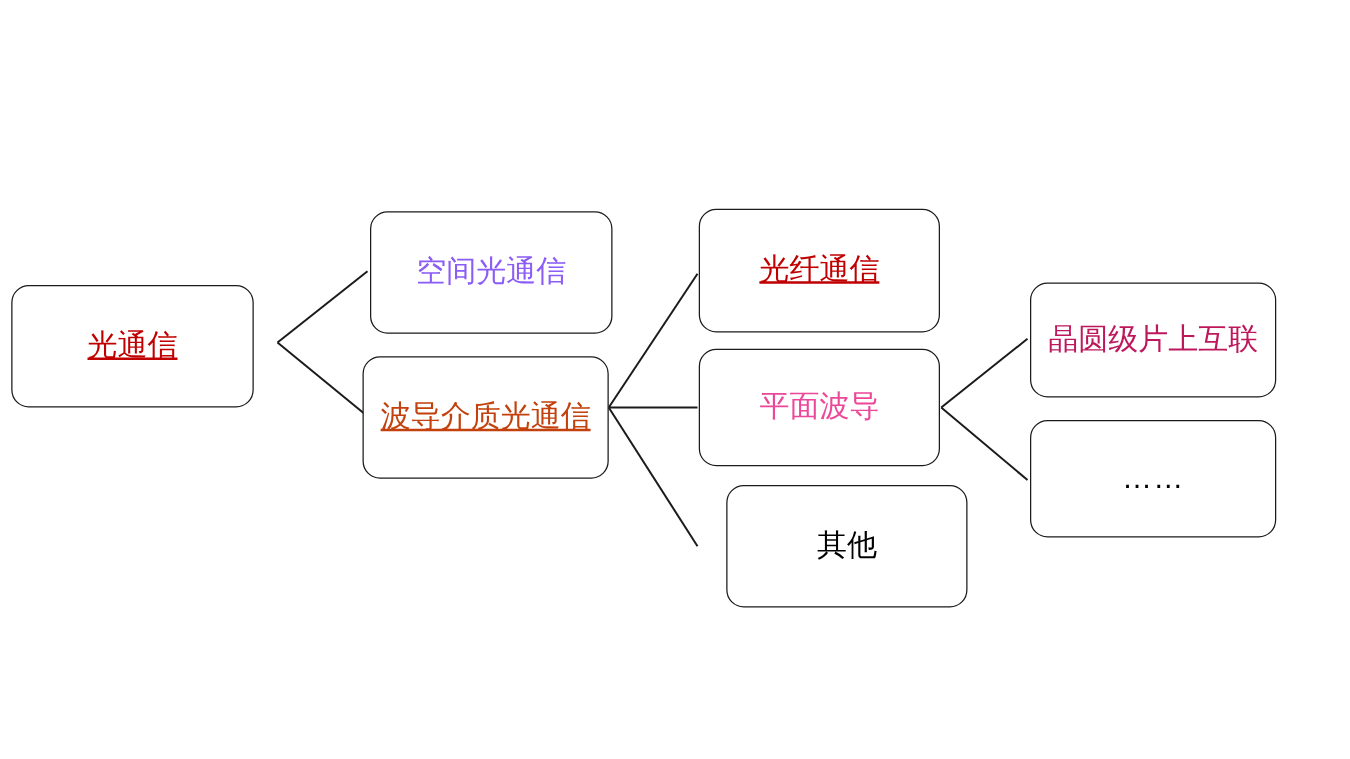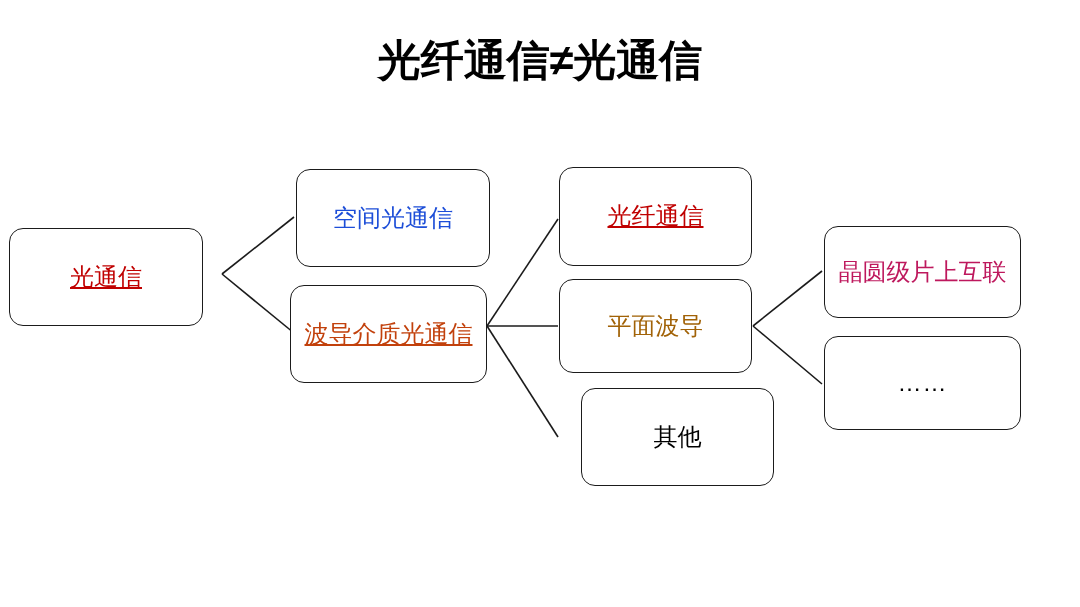--- a/index.html
+++ b/index.html
@@ -64,46 +64,45 @@
   }
   .node-label {
     display: block;
   }
 </style>
 </head>
 <body>
 
 <div id="slide">
 
-  <div id="title">光纤通信≠光通信</div>
 
   <svg id="connectors" viewBox="0 0 1080 607" width="1080" height="607" xmlns="http://www.w3.org/2000/svg">
       <line x1="222" y1="274" x2="294" y2="217" stroke="#1b1b1b" stroke-width="1.6"></line>
       <line x1="222" y1="274" x2="294" y2="333" stroke="#1b1b1b" stroke-width="1.6"></line>
       <line x1="487" y1="326" x2="558" y2="219" stroke="#1b1b1b" stroke-width="1.6"></line>
       <line x1="487" y1="326" x2="558" y2="326" stroke="#1b1b1b" stroke-width="1.6"></line>
       <line x1="487" y1="326" x2="558" y2="437" stroke="#1b1b1b" stroke-width="1.6"></line>
       <line x1="753" y1="326" x2="822" y2="271" stroke="#1b1b1b" stroke-width="1.6"></line>
       <line x1="753" y1="326" x2="822" y2="384" stroke="#1b1b1b" stroke-width="1.6"></line>
     </svg>
 
   <div id="nodes-layer">
       <div class="node red" style="left: 9px; top: 228px; width: 194px; height: 98px; color: rgb(192, 0, 0); border-color: rgb(27, 27, 27);">
         <span class="node-label">光通信</span>
       </div>
-      <div class="node" style="left: 296px; top: 169px; width: 194px; height: 98px; color: #1d4ed8; border-color: rgb(27, 27, 27);">
+      <div class="node" style="left: 296px; top: 169px; width: 194px; height: 98px; color: #8b5cf6; border-color: rgb(27, 27, 27);">
         <span class="node-label">空间光通信</span>
       </div>
       <div class="node" style="left: 290px; top: 285px; width: 197px; height: 98px; color: #c2410c; border-color: rgb(27, 27, 27); text-decoration: underline;">
         <span class="node-label">波导介质光通信</span>
       </div>
       <div class="node red" style="left: 559px; top: 167px; width: 193px; height: 99px; color: rgb(192, 0, 0); border-color: rgb(27, 27, 27);">
         <span class="node-label">光纤通信</span>
       </div>
-      <div class="node" style="left: 559px; top: 279px; width: 193px; height: 94px; color: #a16207; border-color: rgb(27, 27, 27);">
+      <div class="node" style="left: 559px; top: 279px; width: 193px; height: 94px; color: #ec4899; border-color: rgb(27, 27, 27);">
         <span class="node-label">平面波导</span>
       </div>
       <div class="node" style="left: 581px; top: 388px; width: 193px; height: 98px; color: rgb(0, 0, 0); border-color: rgb(27, 27, 27);">
         <span class="node-label">其他</span>
       </div>
       <div class="node" style="left: 824px; top: 226px; width: 197px; height: 92px; color: #be185d; border-color: rgb(27, 27, 27);">
         <span class="node-label">晶圆级片上互联</span>
       </div>
       <div class="node dots" style="left: 824px; top: 336px; width: 197px; height: 94px; color: rgb(0, 0, 0); border-color: rgb(27, 27, 27);">
         <span class="node-label">……</span>

